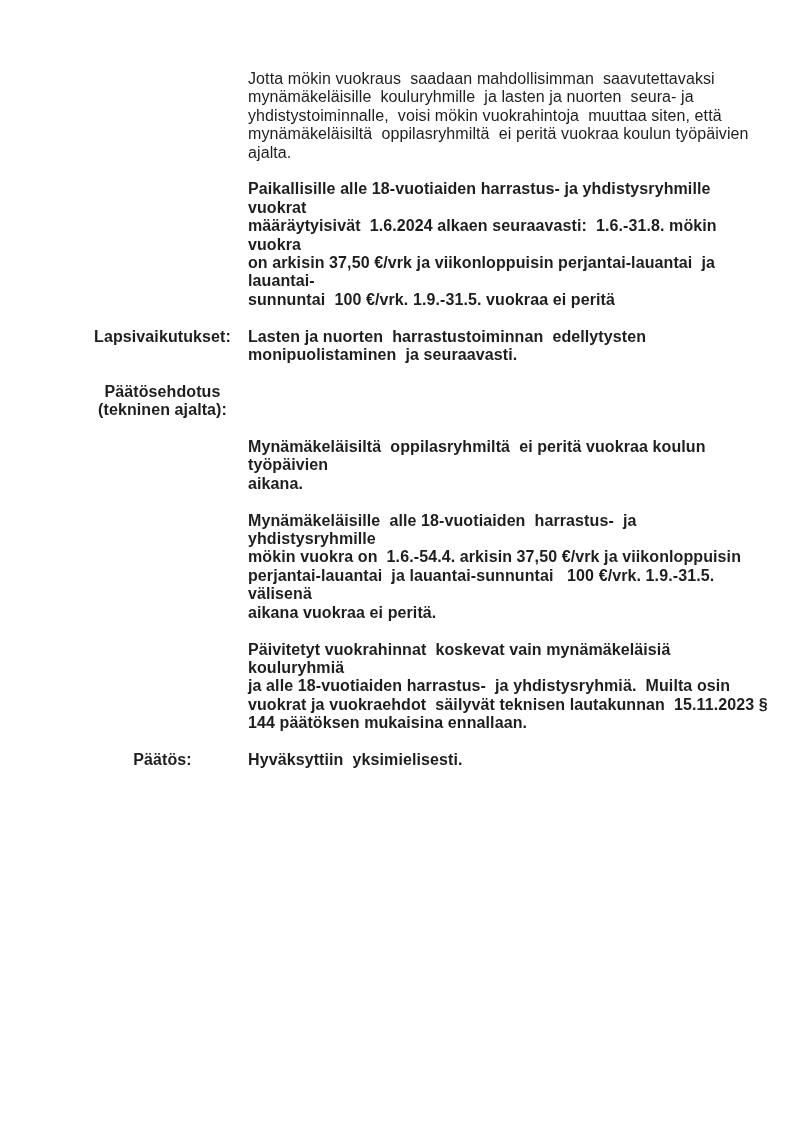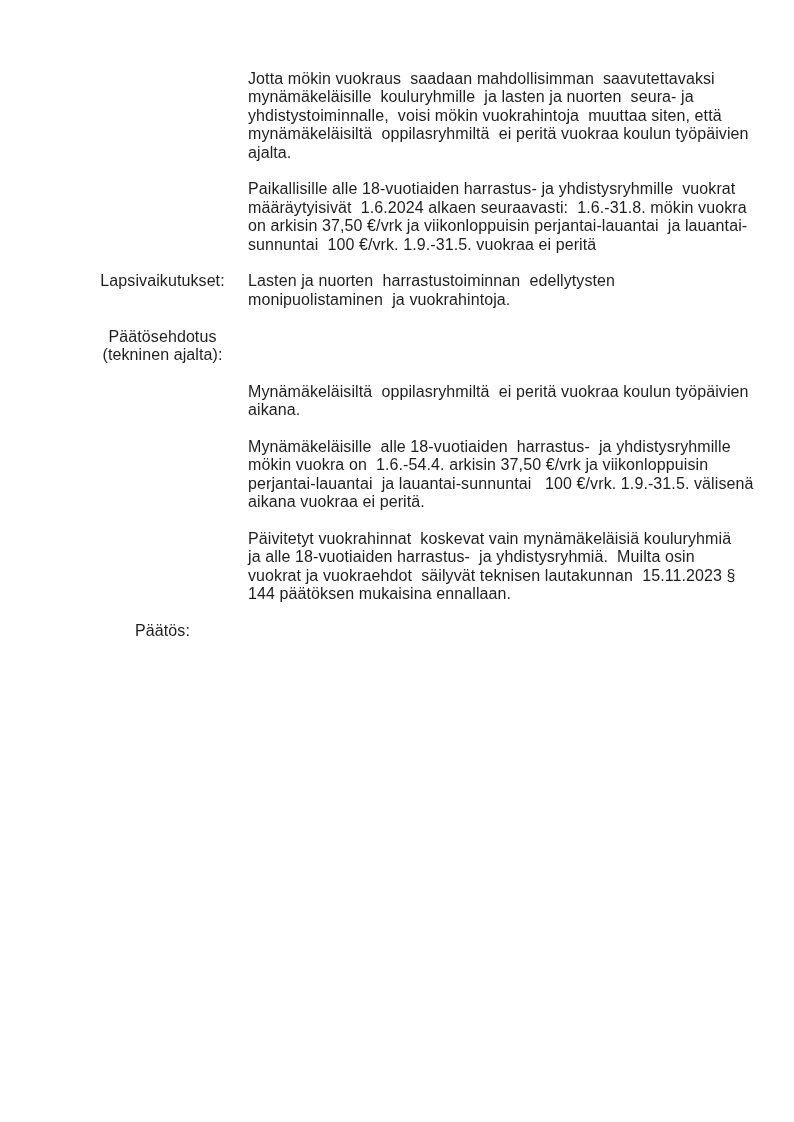--- a/index.html
+++ b/index.html
@@ -20,20 +20,21 @@
     color: #1e1e1e;
     letter-spacing: 0.1px;
     overflow: hidden;
   }
   .row {
     display: flex;
     align-items: flex-start;
   }
   .row + .row {
     margin-top: 18.4px;
+    font-weight: bold;
   }
   .label-col {
     flex: none;
     width: 171px;
     white-space: pre-wrap;
     text-align: center;
   }
   .body-col {
     flex: none;
     width: 520px;
@@ -62,21 +63,21 @@
     <div class="label-col"></div>
     <div class="body-col">Paikallisille alle 18-vuotiaiden harrastus- ja yhdistysryhmille  vuokrat
 määräytyisivät  1.6.2024 alkaen seuraavasti:  1.6.-31.8. mökin vuokra
 on arkisin 37,50 €/vrk ja viikonloppuisin perjantai-lauantai  ja lauantai-
 sunnuntai  100 €/vrk. 1.9.-31.5. vuokraa ei peritä</div>
   </div>
 
   <div class="row">
     <div class="label-col">Lapsivaikutukset:</div>
     <div class="body-col">Lasten ja nuorten  harrastustoiminnan  edellytysten
-monipuolistaminen  ja vuokrahintoja.</div>
+monipuolistaminen  ja seuraavasti.</div>
   </div>
 
   <div class="row">
     <div class="label-col">Päätösehdotus
 (tekninen ajalta):</div>
   </div>
 
   <div class="row">
     <div class="label-col"></div>
     <div class="body-col">Mynämäkeläisiltä  oppilasryhmiltä  ei peritä vuokraa koulun työpäivien
@@ -94,15 +95,16 @@
   <div class="row">
     <div class="label-col"></div>
     <div class="body-col">Päivitetyt vuokrahinnat  koskevat vain mynämäkeläisiä kouluryhmiä
 ja alle 18-vuotiaiden harrastus-  ja yhdistysryhmiä.  Muilta osin
 vuokrat ja vuokraehdot  säilyvät teknisen lautakunnan  15.11.2023 §
 144 päätöksen mukaisina ennallaan.</div>
   </div>
 
   <div class="row">
     <div class="label-col">Päätös:</div>
+    <div class="body-col">Hyväksyttiin  yksimielisesti.</div>
   </div>
 
 </div>
 
 </body></html>

